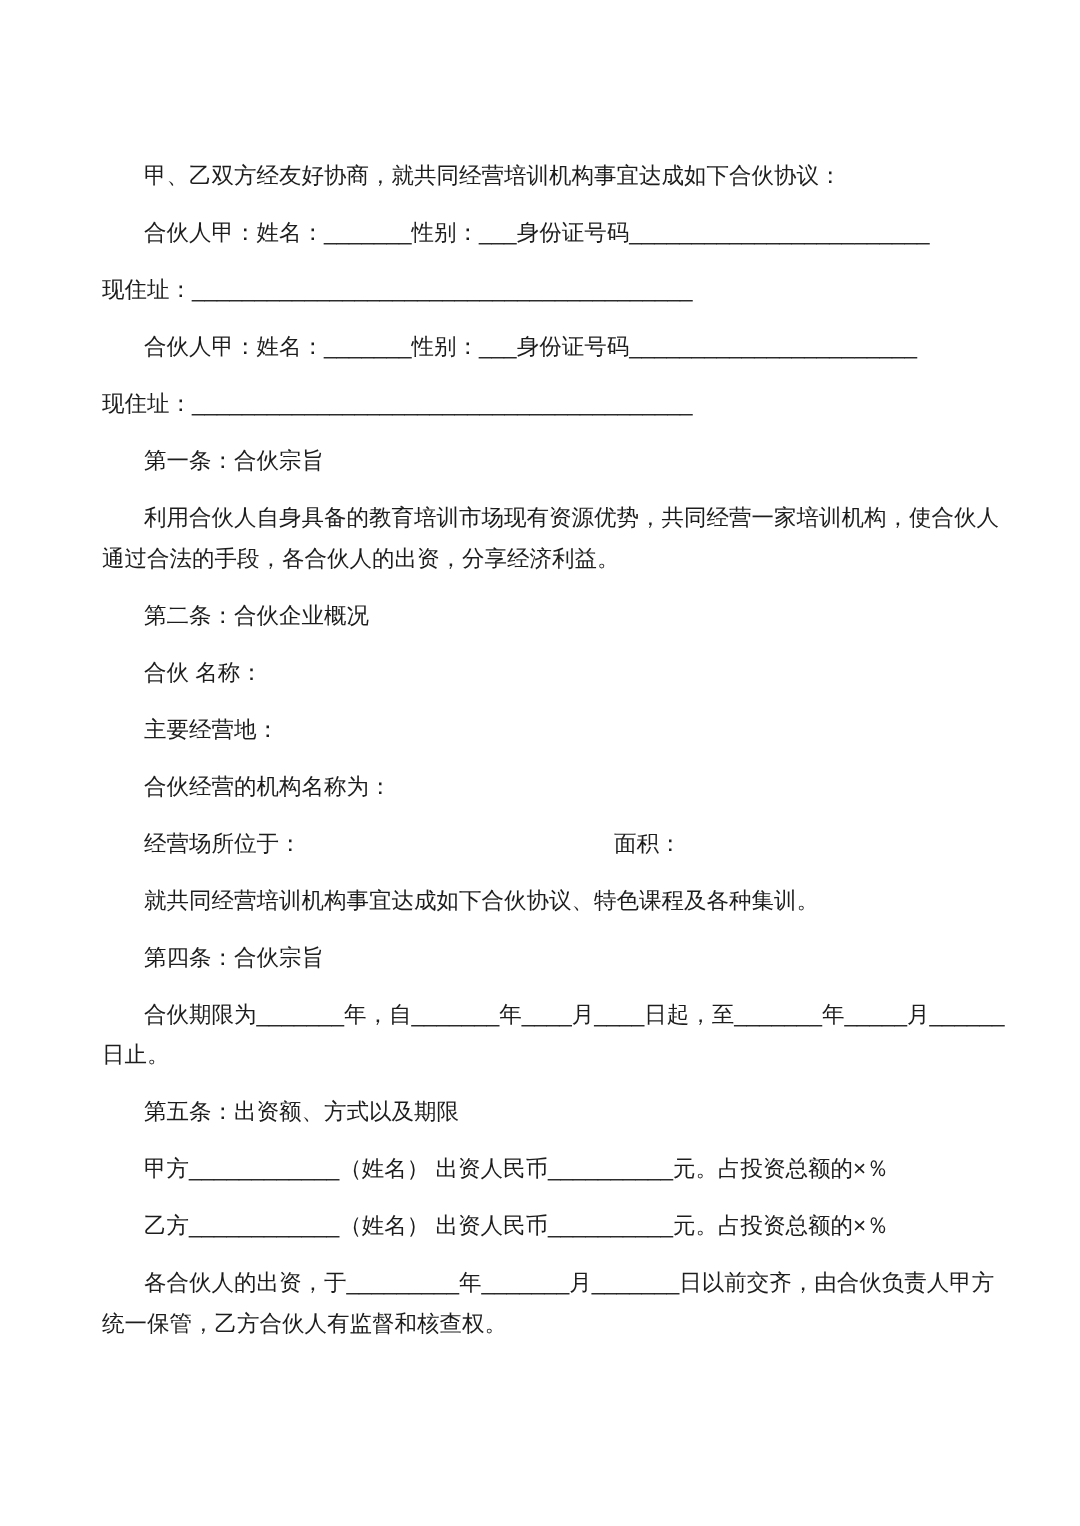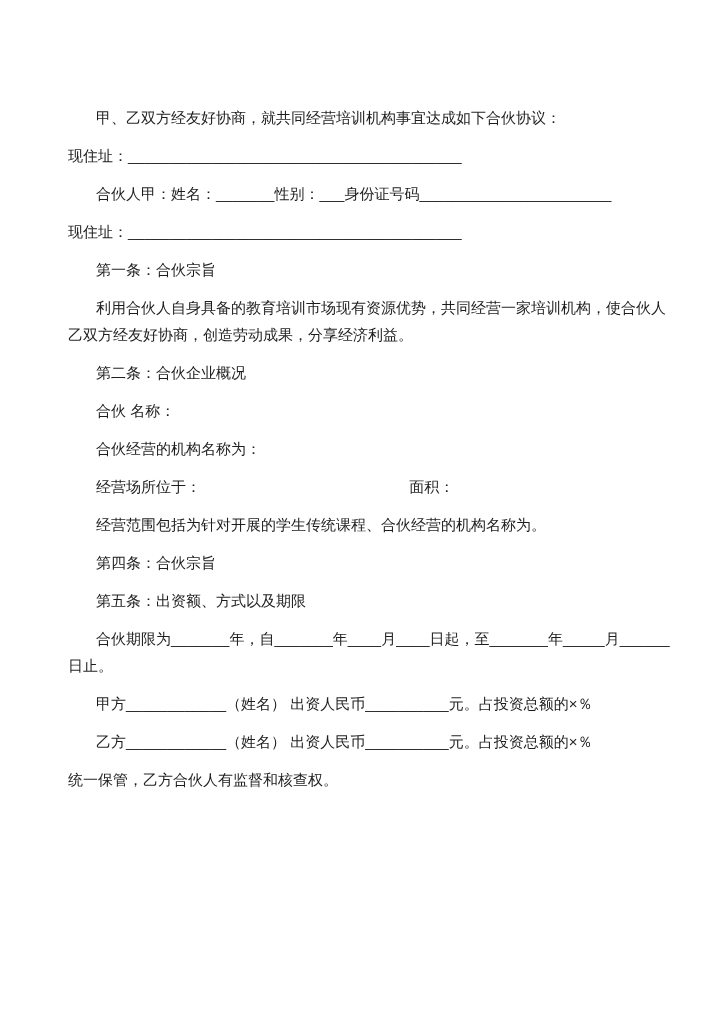--- a/index.html
+++ b/index.html
@@ -37,63 +37,70 @@
 </style>
 </head>
 <body>
 
 <div class="page">
   <div id="doc-body">
       <div class="para">
         <span class="line indent">甲、乙双方经友好协商，就共同经营培训机构事宜达成如下合伙协议：</span>
       </div>
       <div class="para">
+        <span class="line indent">合伙人甲：姓名：_______性别：___身份证号码________________________</span>
+      </div>
+      <div class="para">
         <span class="line">现住址：________________________________________</span>
       </div>
       <div class="para">
         <span class="line indent">合伙人甲：姓名：_______性别：___身份证号码_______________________</span>
       </div>
       <div class="para">
         <span class="line">现住址：________________________________________</span>
       </div>
       <div class="para">
         <span class="line indent">第一条：合伙宗旨</span>
       </div>
       <div class="para">
         <span class="line indent">利用合伙人自身具备的教育培训市场现有资源优势，共同经营一家培训机构，使合伙人</span>
-        <span class="line">乙双方经友好协商，创造劳动成果，分享经济利益。</span>
+        <span class="line">通过合法的手段，各合伙人的出资，分享经济利益。</span>
       </div>
       <div class="para">
         <span class="line indent">第二条：合伙企业概况</span>
       </div>
       <div class="para">
         <span class="line indent">合伙 名称：</span>
       </div>
       <div class="para">
+        <span class="line indent">主要经营地：</span>
+      </div>
+      <div class="para">
         <span class="line indent">合伙经营的机构名称为：</span>
       </div>
       <div class="para">
         <span class="line indent">经营场所位于：                                                  面积：</span>
       </div>
       <div class="para">
-        <span class="line indent">经营范围包括为针对开展的学生传统课程、合伙经营的机构名称为。</span>
+        <span class="line indent">就共同经营培训机构事宜达成如下合伙协议、特色课程及各种集训。</span>
       </div>
       <div class="para">
         <span class="line indent">第四条：合伙宗旨</span>
       </div>
       <div class="para">
-        <span class="line indent">第五条：出资额、方式以及期限</span>
+        <span class="line indent">合伙期限为_______年，自_______年____月____日起，至_______年_____月______</span>
+        <span class="line">日止。</span>
       </div>
       <div class="para">
-        <span class="line indent">合伙期限为_______年，自_______年____月____日起，至_______年_____月______</span>
-        <span class="line">日止。</span>
+        <span class="line indent">第五条：出资额、方式以及期限</span>
       </div>
       <div class="para">
         <span class="line indent">甲方____________（姓名） 出资人民币__________元。占投资总额的×％</span>
       </div>
       <div class="para">
         <span class="line indent">乙方____________（姓名） 出资人民币__________元。占投资总额的×％</span>
       </div>
       <div class="para">
+        <span class="line indent">各合伙人的出资，于_________年_______月_______日以前交齐，由合伙负责人甲方</span>
         <span class="line">统一保管，乙方合伙人有监督和核查权。</span>
       </div>
     </div>
 </div>
 
 </body></html>

